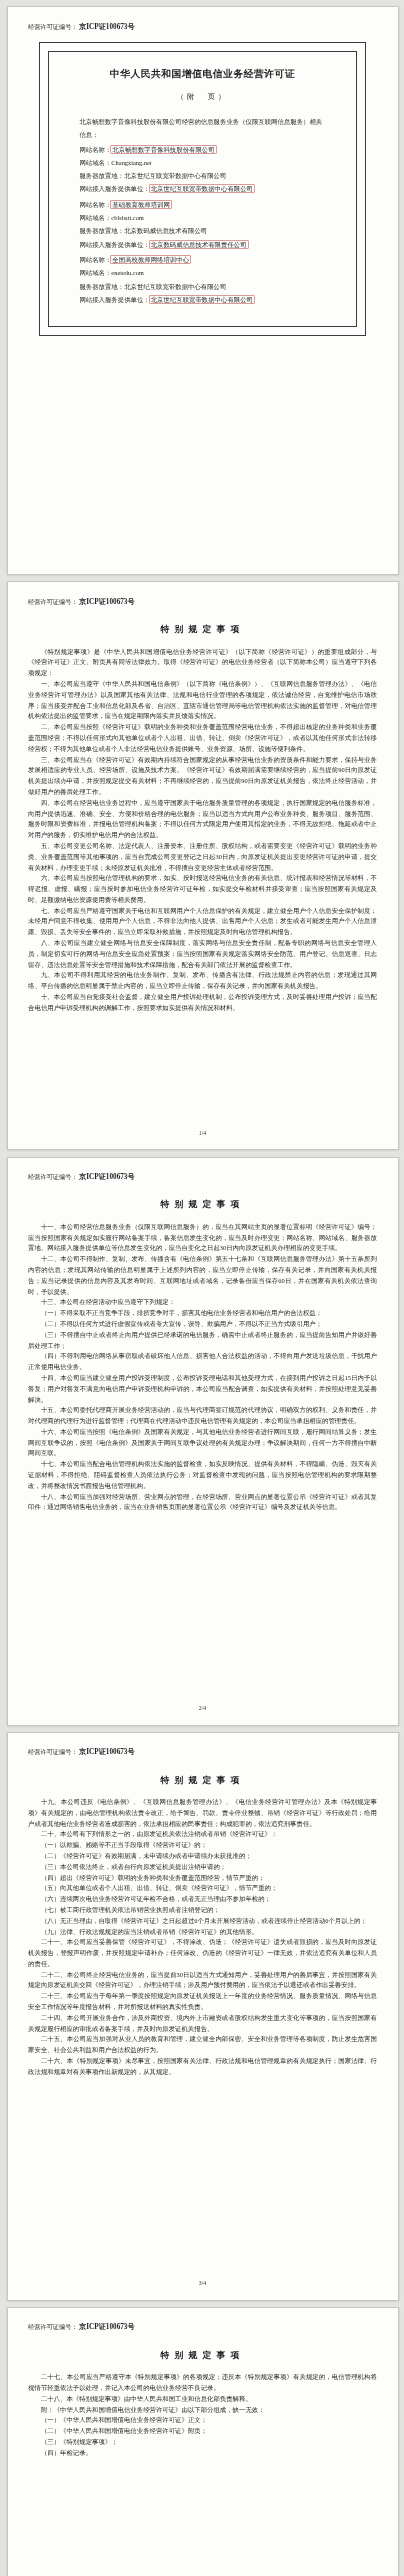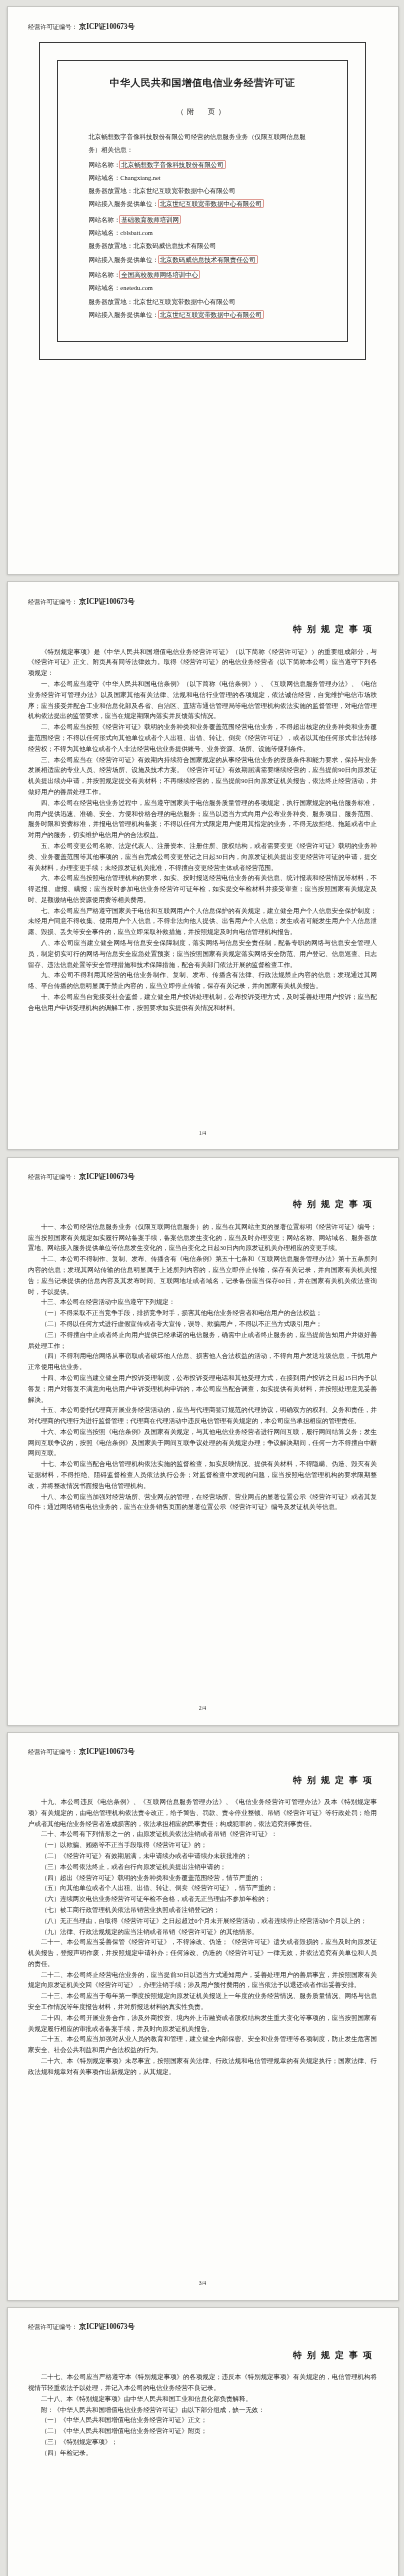--- a/index.html
+++ b/index.html
@@ -23,59 +23,59 @@
     overflow:hidden;
   }
   .page:first-of-type { margin-top:6.2px; }
   .hdr { font-size:6.2px; color:#222; }
   .hdr .num { font-size:7.2px; font-weight:bold; margin-left:1.5px;margin-top:24px; }
 
   
   .cert-outer {
     margin:10.3px 11.3px 0;
     border:0.5px solid #3a3a3a;
-    padding:17px;
+    padding:8px;
   }
   .cert-inner {
     border:1px solid #3a3a3a;
     padding:16.5px 30px 20.6px;
     min-height:250px;
     box-sizing:border-box;
   }
   .cert-title {
     text-align:center;
     font-size:9.8px;
     font-weight:bold;
     letter-spacing:0.5px;
   }
   .cert-sub {
     text-align:center;
     font-size:7.2px;
     letter-spacing:3.1px;
-    margin-top:17px;
+    margin-top:11px;
   }
   .cert-body {
     margin-top:12.4px;
     font-size:6.4px;
     line-height:2.05;
   }
   .cert-intro { margin:0 0 2.1px 0; }
   .cert-line { white-space:normal; }
   .cert-line.gap { margin-top:2.6px; }
   .cert-line .lbl { color:#1d1d1d; }
   .cert-line .val { color:#1d1d1d; }
   .cert-line .val.hl {
     box-shadow:0 0 0 0.5px #c0392b;
     padding:0 1px;
   }
 
   
   .prov-title {
     margin-top:17.5px;
-    text-align:right;
+    text-align:center;
     font-size:8.8px;
     font-weight:bold;
     letter-spacing:5.2px;
   }
   .prov-body {
     margin-top:10.3px;
     font-size:6.4px;
     line-height:10.8px;
     text-align:justify;
   }

